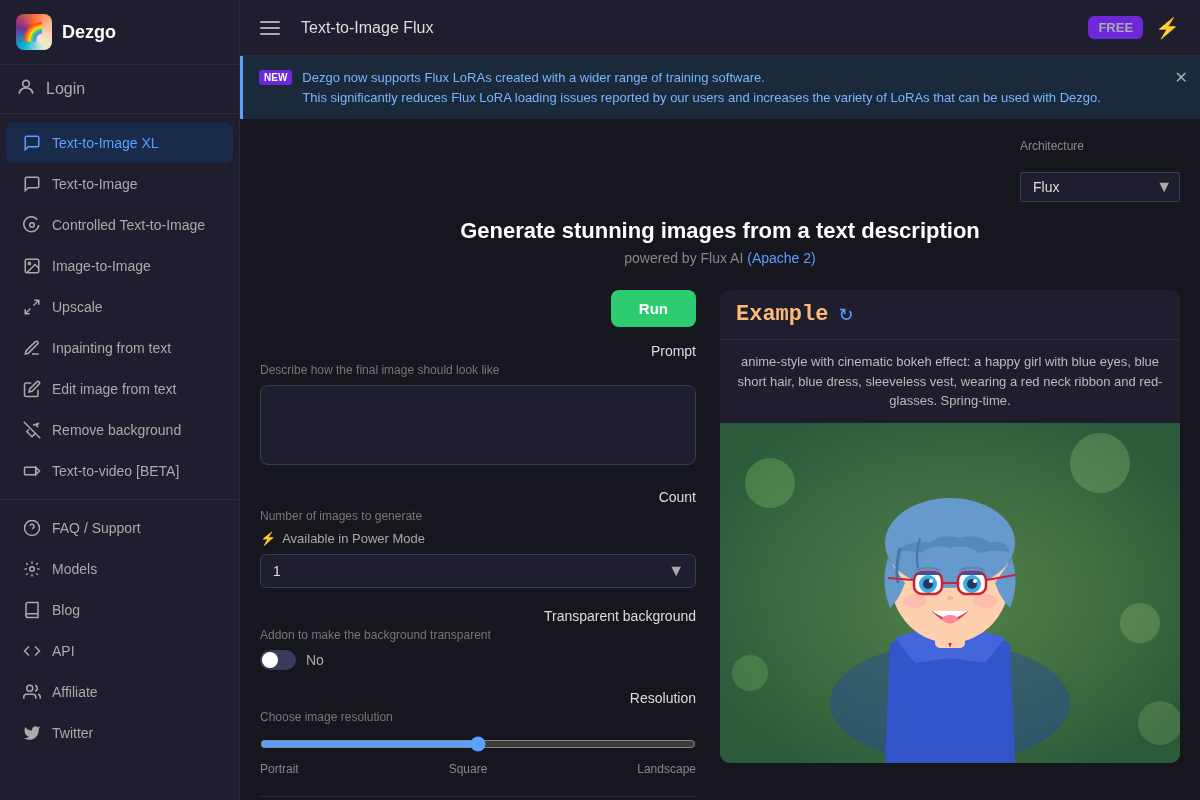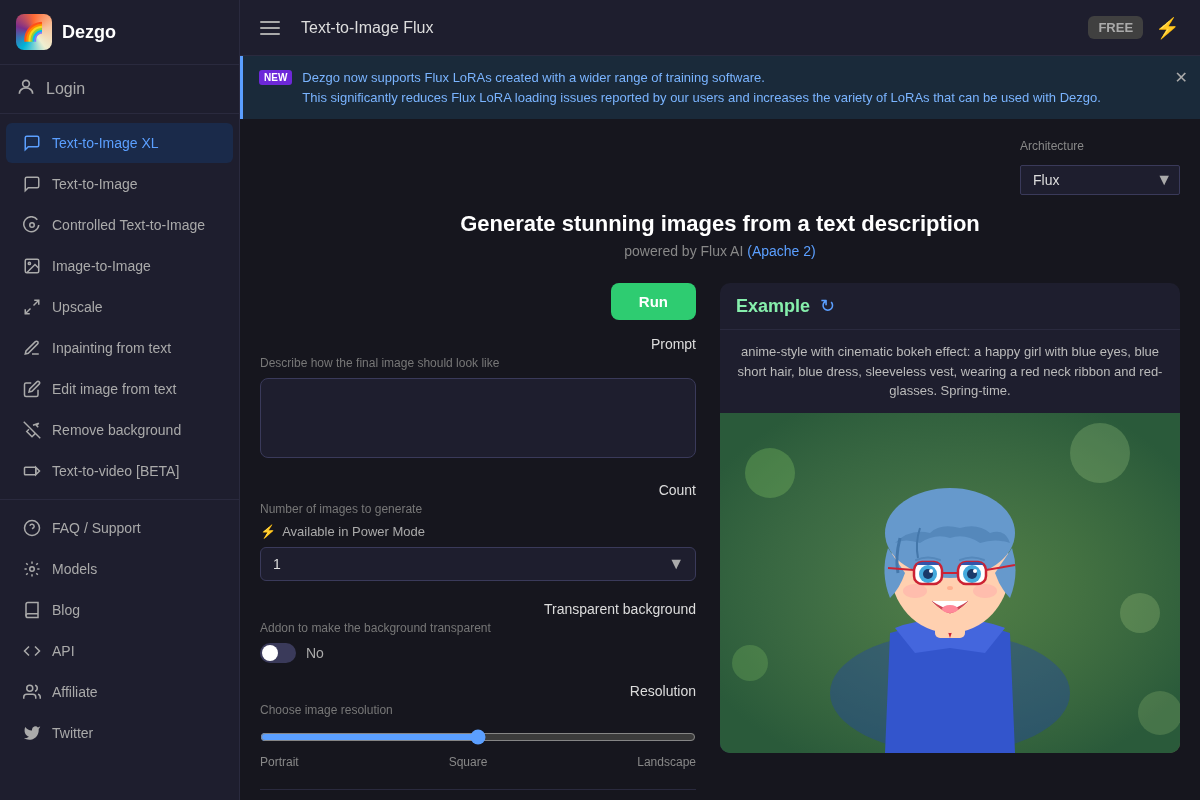--- a/index.html
+++ b/index.html
@@ -70,21 +70,21 @@
       height: 56px;
       background: #1e1e2e;
       border-bottom: 1px solid #2a2a3e;
       flex-shrink: 0;
     }
     .topbar-left { display: flex; align-items: center; gap: 21px; }
     .hamburger { display: flex; flex-direction: column; gap: 4px; cursor: pointer; }
     .hamburger span { display: block; width: 20px; height: 2px; background: #aaa; border-radius: 2px; }
     .topbar-title { font-size: 16px; font-weight: 500; color: #ddd; }
     .topbar-right { display: flex; align-items: center; gap: 12px; }
-    .free-badge { background: #404040; color: #aaa; padding: 4px 10px; border-radius: 6px; font-size: 13px; font-weight: 600; }
+    .free-badge { background: #6d28d9; color: #aaa; padding: 4px 10px; border-radius: 6px; font-size: 13px; font-weight: 600; }
     .bolt-icon { color: #f0c040; font-size: 20px; cursor: pointer; }
 
     
     .notification-banner {
       background: #1a2a3a;
       border-left: 3px solid #5b9fff;
       padding: 12px 16px;
       display: flex;
       align-items: flex-start;
       gap: 10px;
@@ -113,21 +113,21 @@
     }
 
     .arch-row {
       display: flex;
       justify-content: flex-end;
       margin-bottom: 16px;
     }
     .arch-selector {
       display: flex;
       flex-direction: column;
-      gap: 12px;
+      gap: 19px;
     }
     .arch-label { font-size: 12px; color: #888; }
     .arch-select {
       background: #1e1e2e;
       border: 1px solid #3a3a5a;
       color: #ddd;
       padding: 6px 32px 6px 12px;
       border-radius: 2px;
       font-size: 14px;
       cursor: pointer;
@@ -265,21 +265,21 @@
       border-radius: 10px;
       overflow: hidden;
     }
     .example-header {
       display: flex;
       align-items: center;
       gap: 10px;
       padding: 12px 16px;
       border-bottom: 1px solid #2a2a3e;
     }
-    .example-title { font-size: 18px; font-weight: 600; color: #86efac; }
+    .example-title { font-size: 22px; font-weight: 600; color: #fdba74; font-family: Liberation Mono, monospace; }
     .refresh-icon { color: #5b9fff; cursor: pointer; font-size: 18px; }
     .example-text {
       padding: 12px 16px;
       font-size: 13px;
       color: #bbb;
       line-height: 1.5;
       text-align: center;
     }
     .example-image {
       width: 100%;

